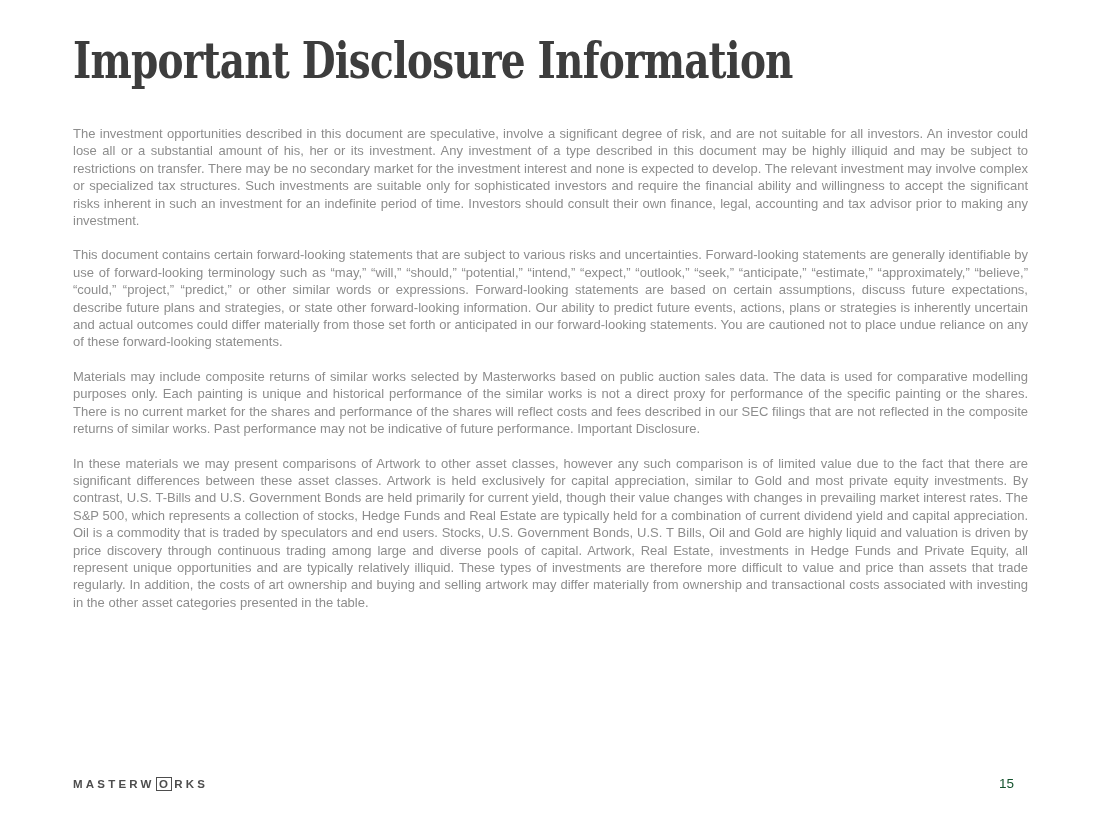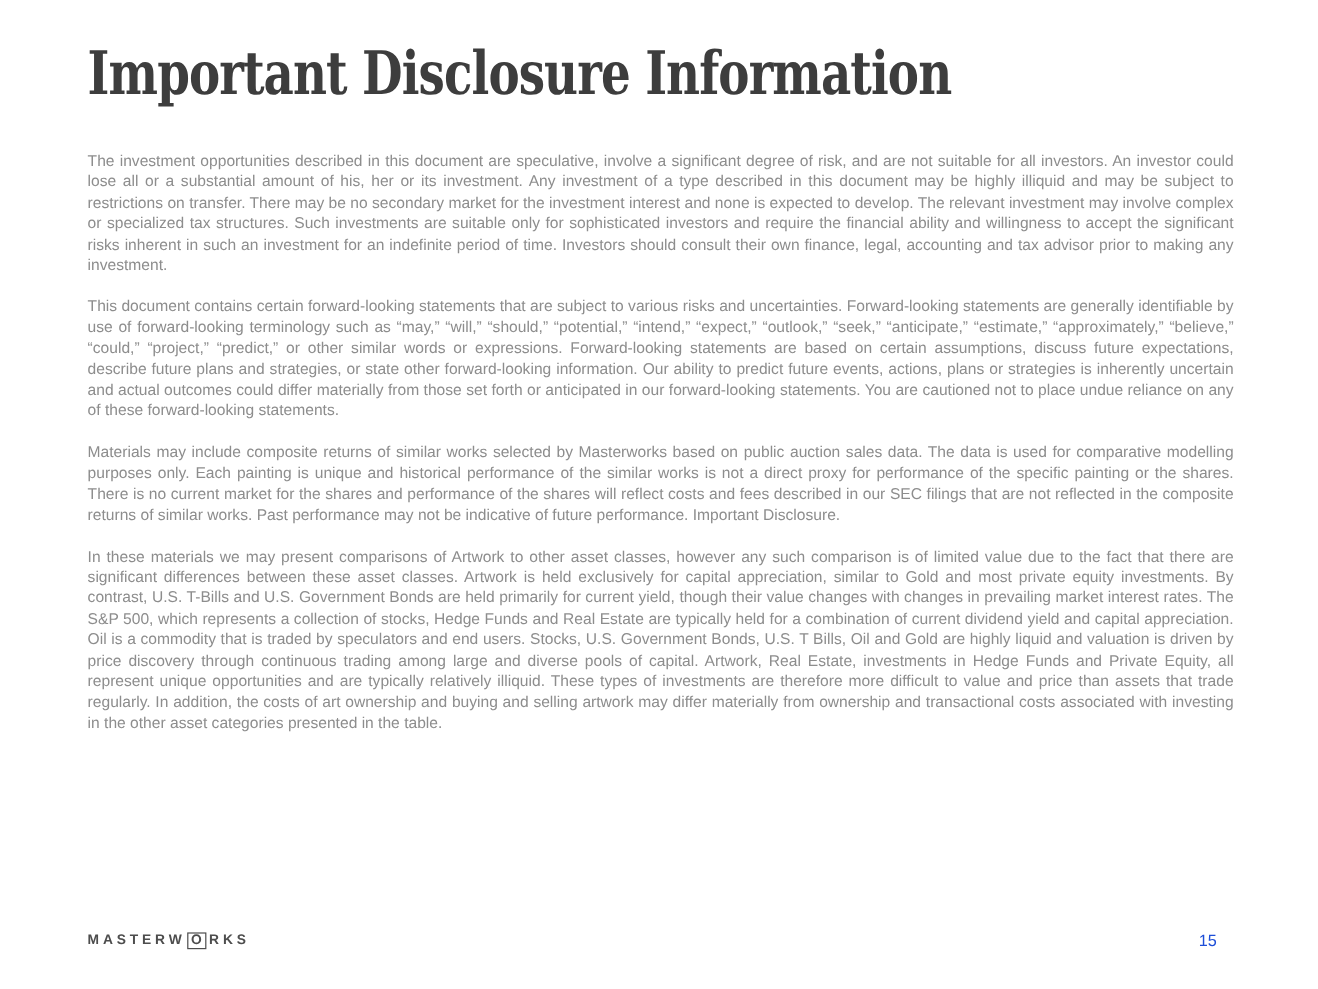--- a/index.html
+++ b/index.html
@@ -57,21 +57,21 @@
     border: 1.5px solid #4d4d4d;
     padding: 0 0 0 2.5px;
     margin: 0 2px 0 1px;
     line-height: 12px;
   }
   .page-number {
     position: absolute;
     right: 84px;
     bottom: 33px;
     font-size: 13.5px;
-    color: #1d4ed8;
+    color: #14532d;
   }
 </style>
 </head>
 <body>
 
 <div class="page">
 
   <h1 class="page-title">Important Disclosure Information</h1>
 
   <div class="body-copy">

